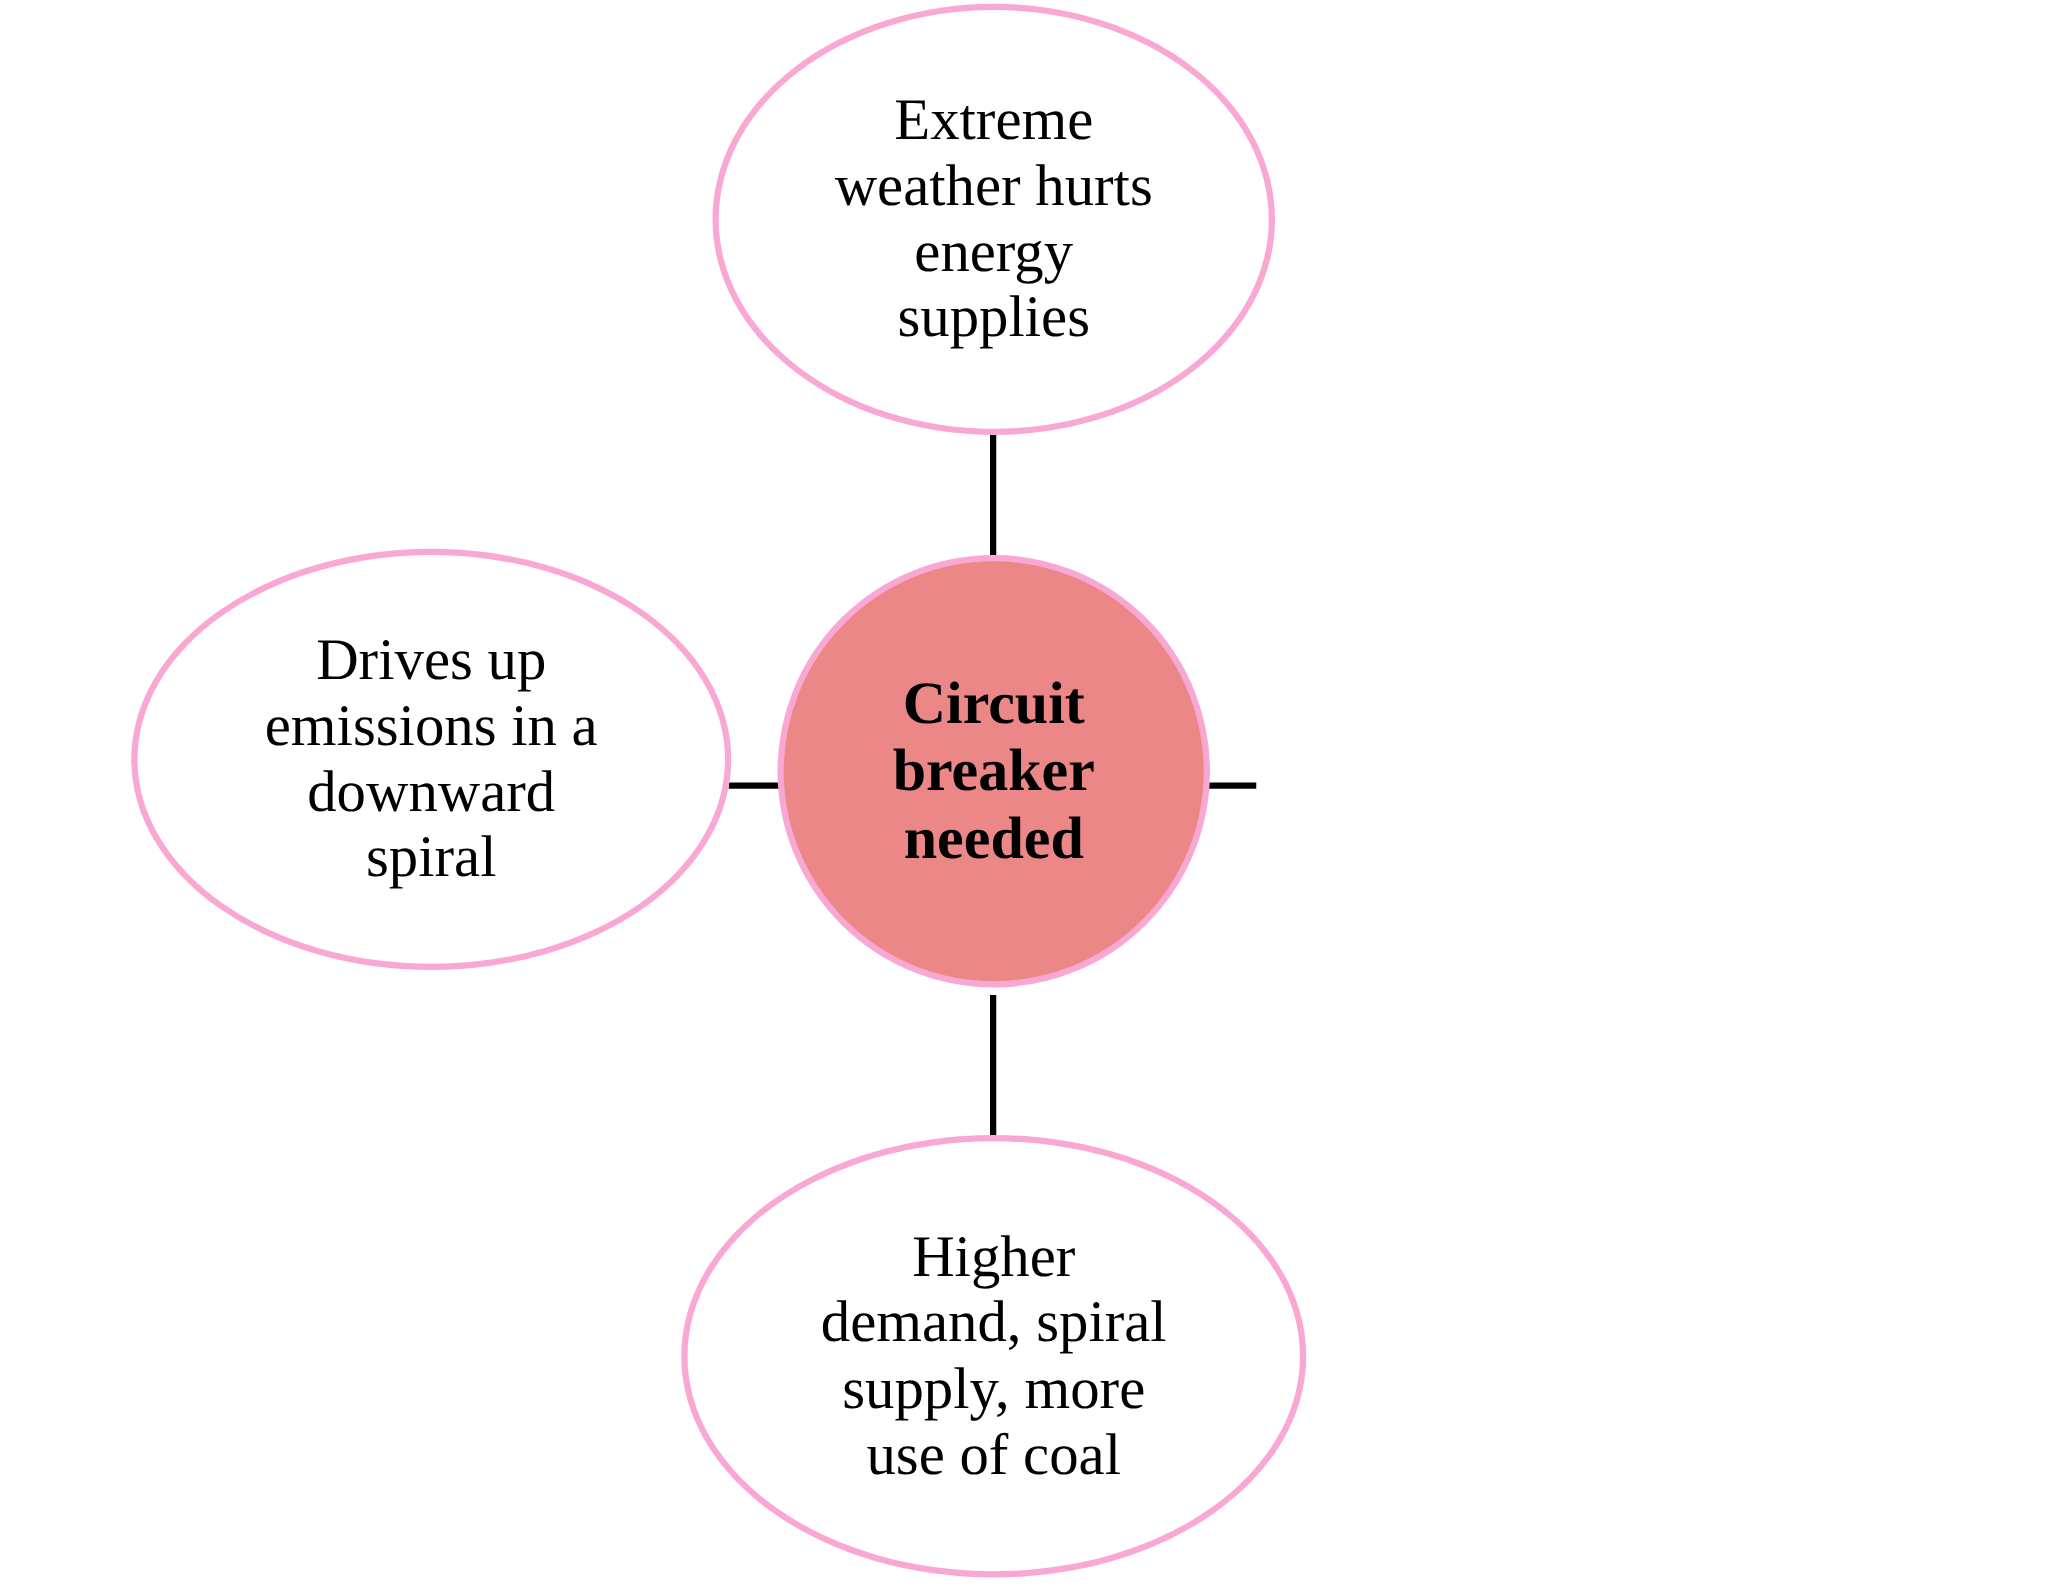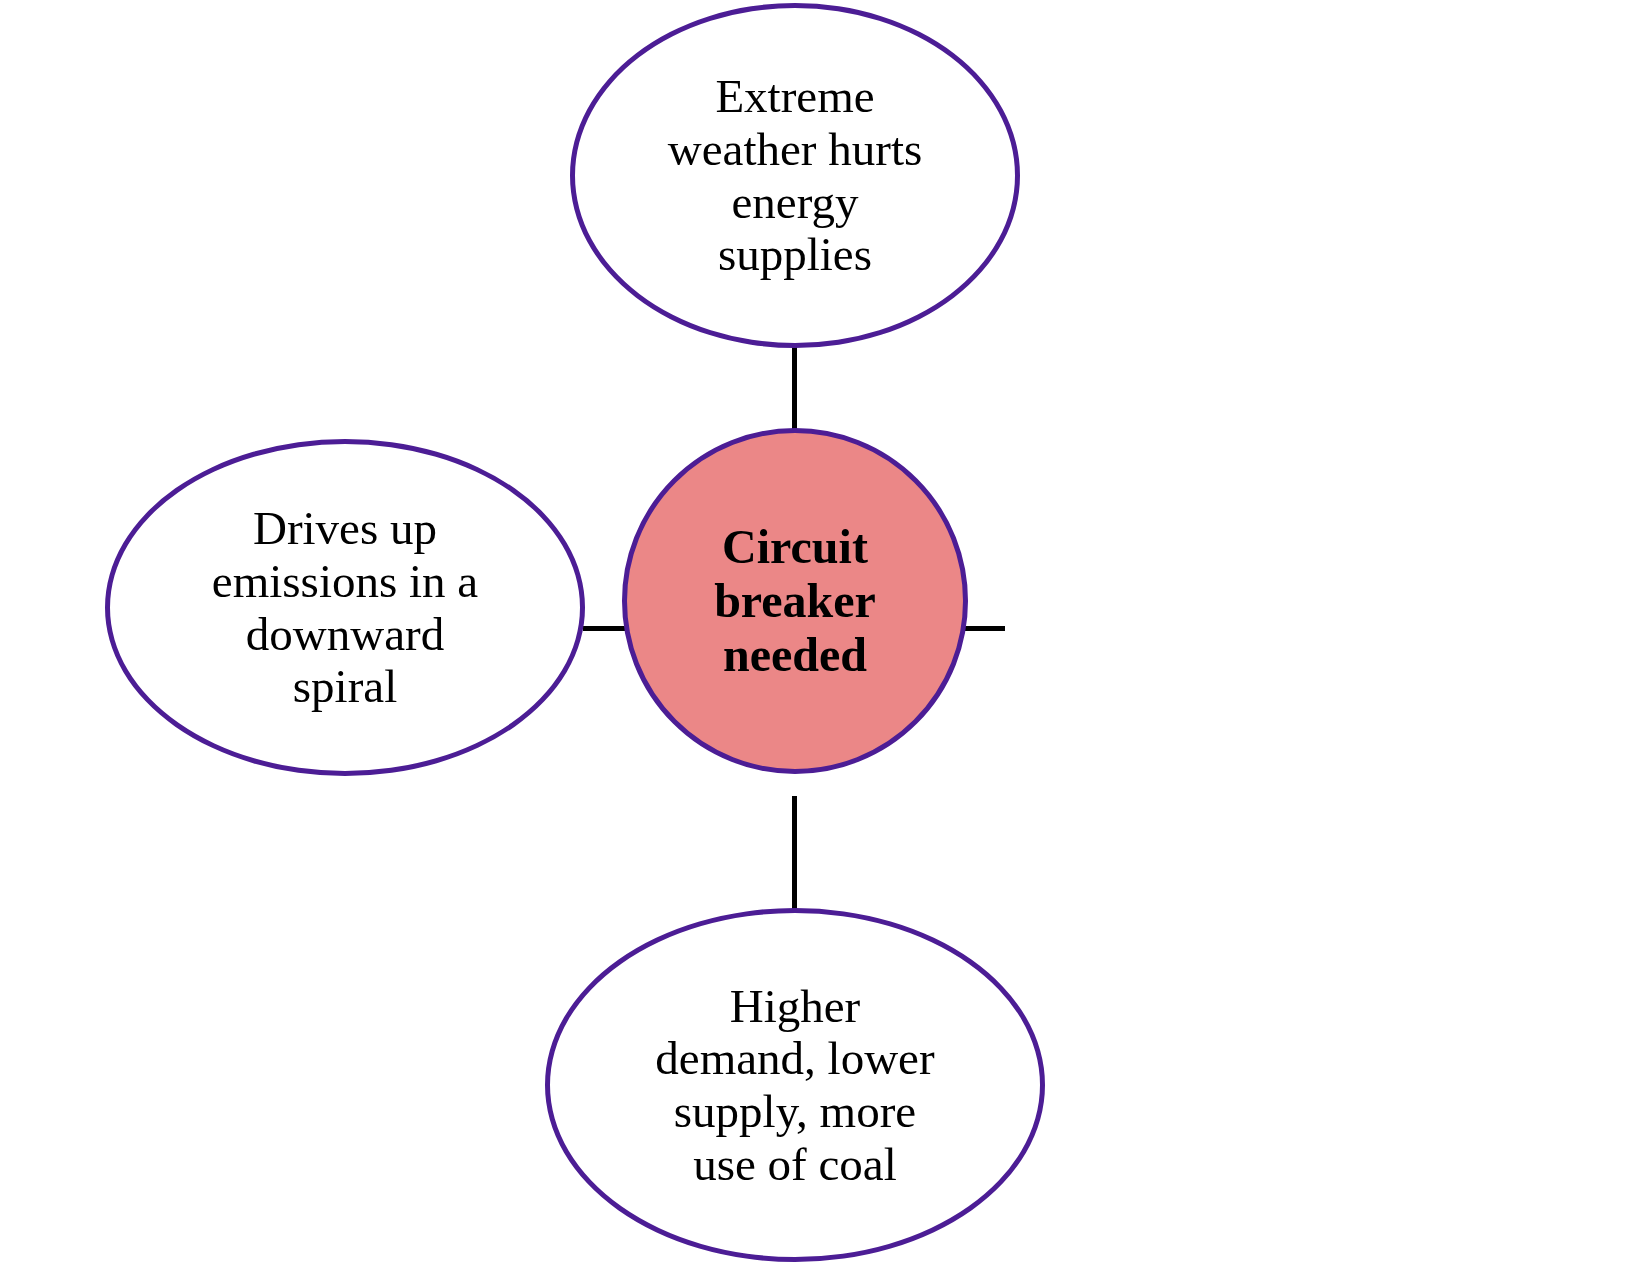--- a/index.html
+++ b/index.html
@@ -12,40 +12,40 @@
     width: 1636px;
     height: 1272px;
     background: #ffffff;
     overflow: hidden;
     font-family: "Liberation Serif", "DejaVu Serif", serif;
     color: #000000;
   }
   .node {
     position: absolute;
     box-sizing: border-box;
-    border: 5px solid #4c1d95;
+    border: 5px solid #f9a8d4;
     border-radius: 50%;
     background: #ffffff;
     display: flex;
     align-items: center;
     justify-content: center;
     z-index: 2;
   }
   .node .label {
     white-space: pre-line;
     text-align: center;
     font-size: 47px;
     line-height: 1.12;
   }
   .node-top    { left: 570px;  top: 3px;   width: 450px; height: 345px; }
   .node-left   { left: 105px;  top: 439px; width: 480px; height: 337px; }
   .node-right  { left: 1003px; top: 457px; width: 490px; height: 338px; }
   .node-bottom { left: 545px;  top: 908px; width: 500px; height: 354px; }
   .node-center {
-    left: 622px; top: 428px; width: 346px; height: 346px;
+    left: 622px; top: 444px; width: 346px; height: 346px;
     background: #eb8787;
   }
   .node-center .label {
     font-weight: bold;
     font-size: 48px;
     line-height: 1.12;
   }
   .connector {
     position: absolute;
     background: #000000;
@@ -82,18 +82,18 @@
 
   <div class="node node-center">
     <div class="label">Circuit
 breaker
 needed</div>
   </div>
 
 
   <div class="node node-bottom">
     <div class="label">Higher
-demand, lower
+demand, spiral
 supply, more
 use of coal</div>
   </div>
 
 </div>
 
 </body></html>

